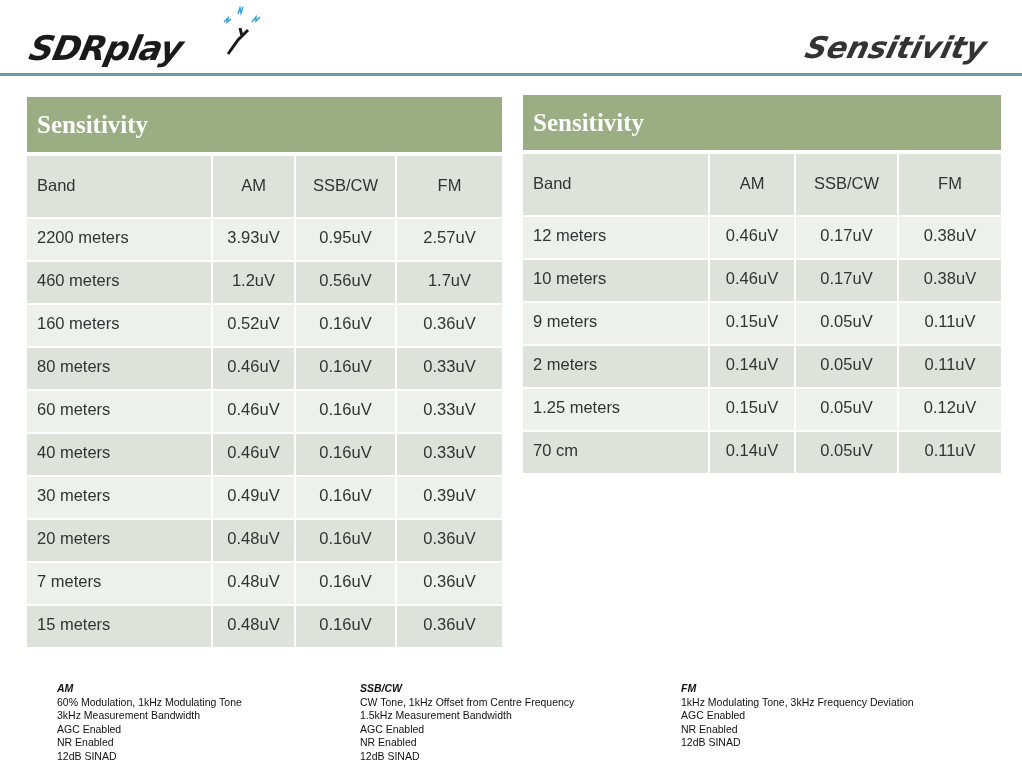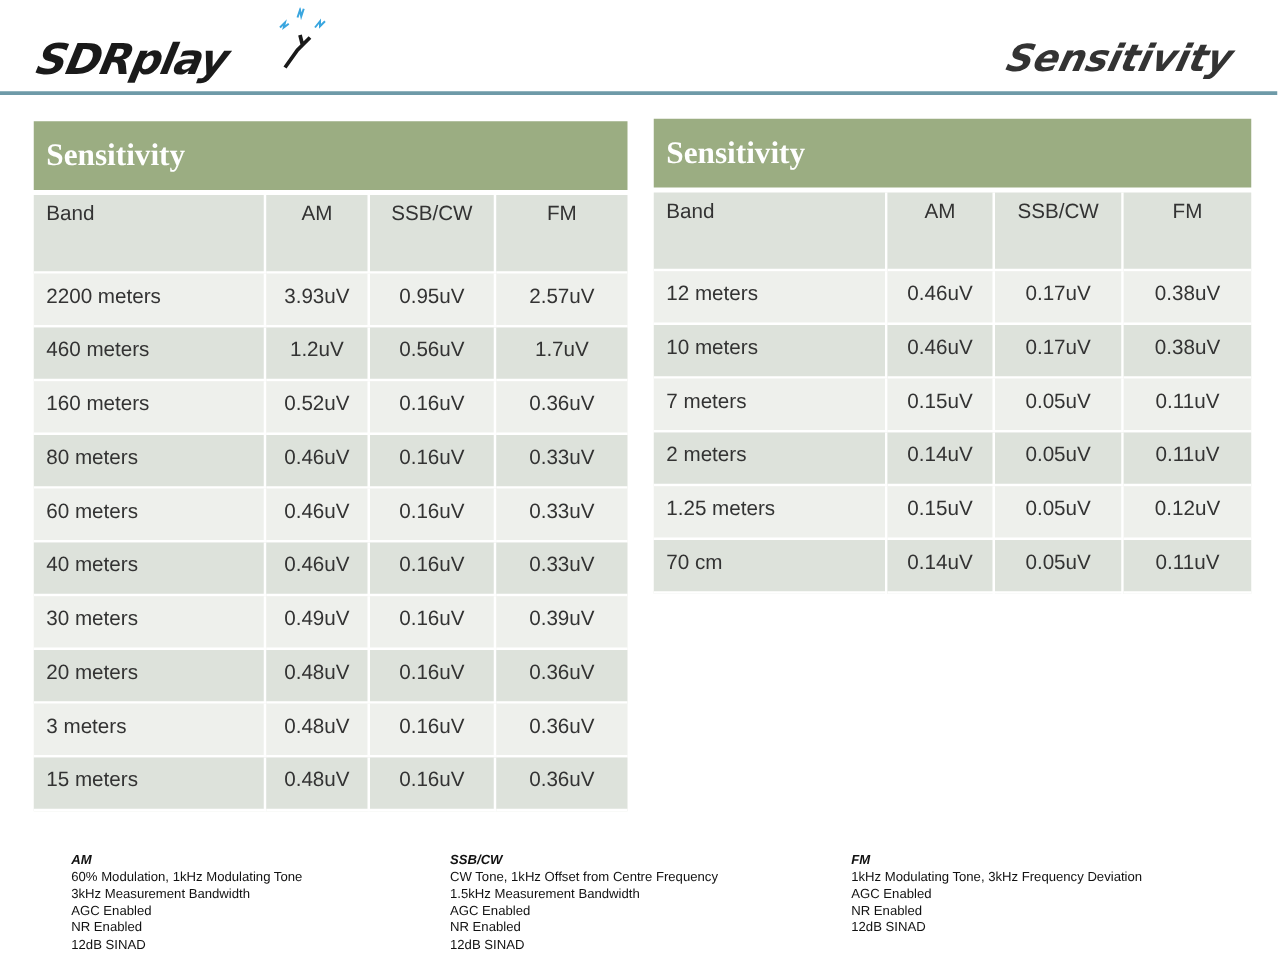--- a/index.html
+++ b/index.html
@@ -10,21 +10,21 @@
   .logo { position: absolute; left: 30px; top: 28px; font-family: "DejaVu Sans", sans-serif; font-weight: bold; font-style: italic; font-size: 34px; letter-spacing: -1px; color: #1a1a1a; transform: skewX(-12deg); }
   .logo-antenna { position: absolute; left: 218px; top: 6px; width: 60px; height: 50px; }
   .page-heading { position: absolute; right: 36px; top: 30px; font-family: "DejaVu Sans", sans-serif; font-weight: bold; font-style: italic; font-size: 30px; color: #333; letter-spacing: 0px; transform: skewX(-14deg); }
   .header-rule { position: absolute; left: 0; top: 73px; width: 1022px; height: 3px; background: #6e9aa8; }
 
   .table-block { position: absolute; }
   .tbl-title { background: #9bad82; color: #fff; font-family: "Liberation Serif", serif; font-weight: bold; font-size: 25px; padding-left: 10px; display: flex; align-items: center; }
   .tbl { border-collapse: separate; border-spacing: 0; width: 100%; margin-top: 4px; }
   .tbl th, .tbl td { font-weight: normal; font-size: 16.5px; color: #333; border-right: 2px solid #fff; border-bottom: 2px solid #fff; vertical-align: top; }
   .tbl th:last-child, .tbl td:last-child { border-right: none; }
-  .tbl thead th { background: #dde2db; height: 63px; padding-top: 6px; }
+  .tbl thead th { background: #dde2db; height: 63px; padding-top: 20px; }
   .tbl tbody tr:nth-child(odd) td { background: #eef0ec; }
   .tbl tbody tr:nth-child(even) td { background: #dde2db; }
   .tbl td { height: 43px; padding-top: 9px; }
   .tbl .band { text-align: left; padding-left: 10px; }
   .tbl .val { text-align: center; }
 
   .notes { position: absolute; top: 682px; font-size: 10.5px; line-height: 13.6px; color: #111; }
   .notes .ntitle { font-weight: bold; font-style: italic; }
 </style>
 </head>
@@ -102,21 +102,21 @@
           <td class="val">0.16uV</td>
           <td class="val">0.39uV</td>
         </tr>
       <tr>
           <td class="band">20 meters</td>
           <td class="val">0.48uV</td>
           <td class="val">0.16uV</td>
           <td class="val">0.36uV</td>
         </tr>
       <tr>
-          <td class="band">3 meters</td>
+          <td class="band">7 meters</td>
           <td class="val">0.48uV</td>
           <td class="val">0.16uV</td>
           <td class="val">0.36uV</td>
         </tr>
       <tr>
           <td class="band">15 meters</td>
           <td class="val">0.48uV</td>
           <td class="val">0.16uV</td>
           <td class="val">0.36uV</td>
         </tr>
@@ -148,21 +148,21 @@
           <td class="val">0.17uV</td>
           <td class="val">0.38uV</td>
         </tr>
       <tr>
           <td class="band">10 meters</td>
           <td class="val">0.46uV</td>
           <td class="val">0.17uV</td>
           <td class="val">0.38uV</td>
         </tr>
       <tr>
-          <td class="band">7 meters</td>
+          <td class="band">9 meters</td>
           <td class="val">0.15uV</td>
           <td class="val">0.05uV</td>
           <td class="val">0.11uV</td>
         </tr>
       <tr>
           <td class="band">2 meters</td>
           <td class="val">0.14uV</td>
           <td class="val">0.05uV</td>
           <td class="val">0.11uV</td>
         </tr>

